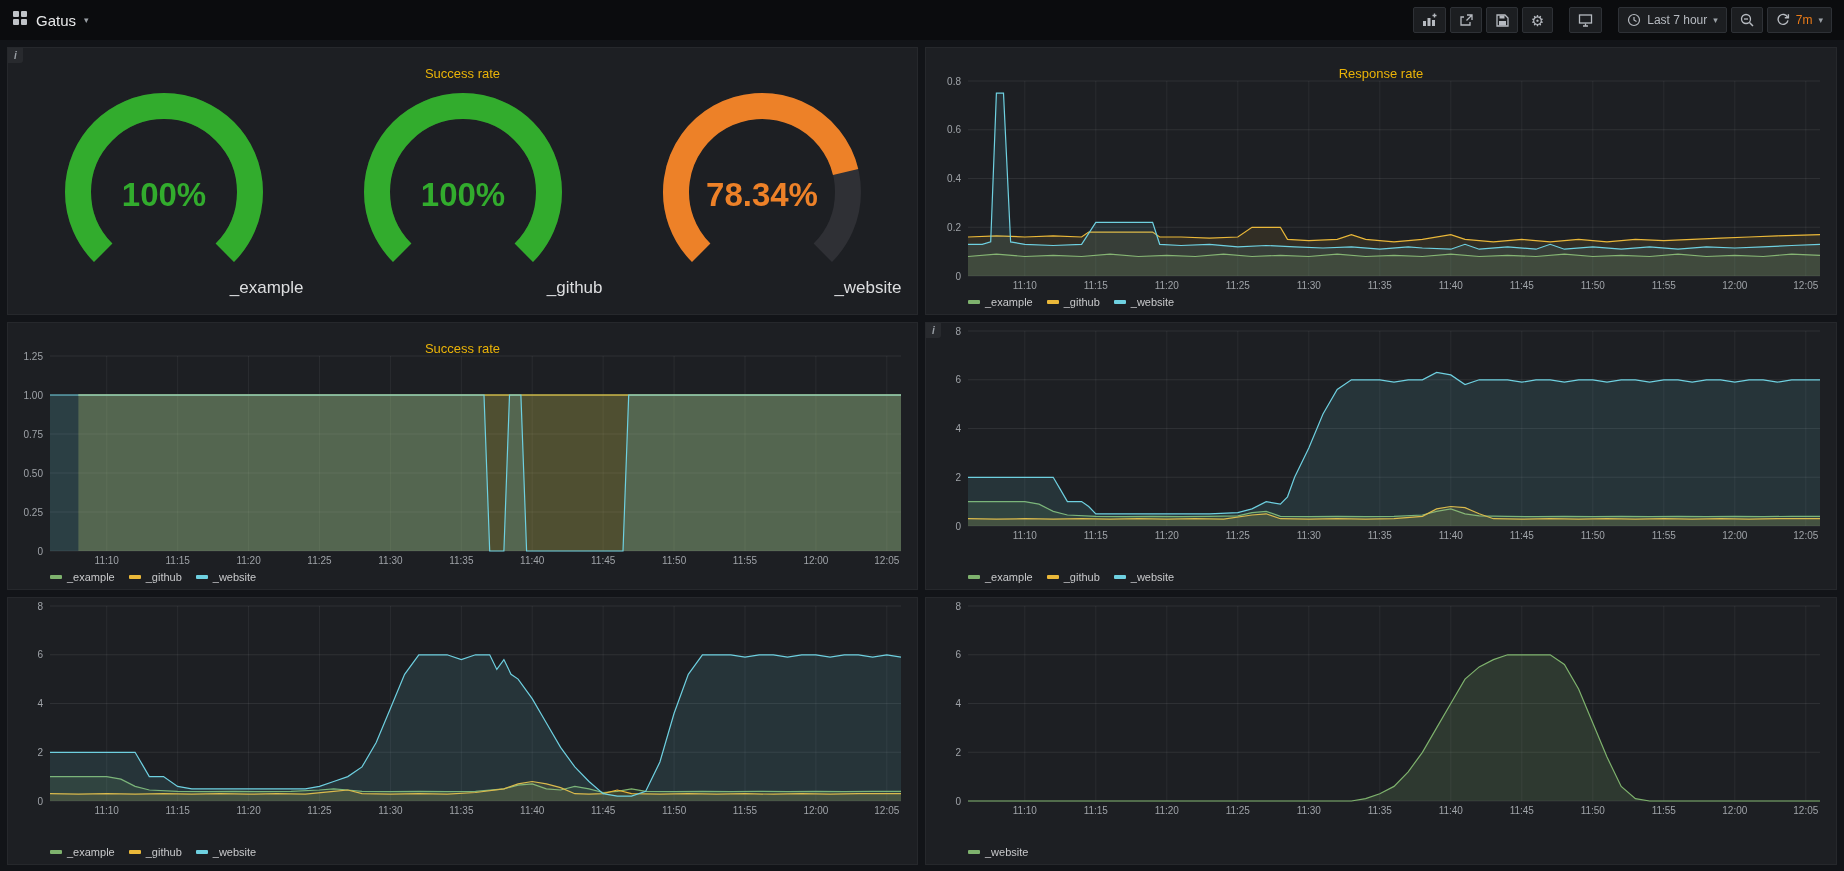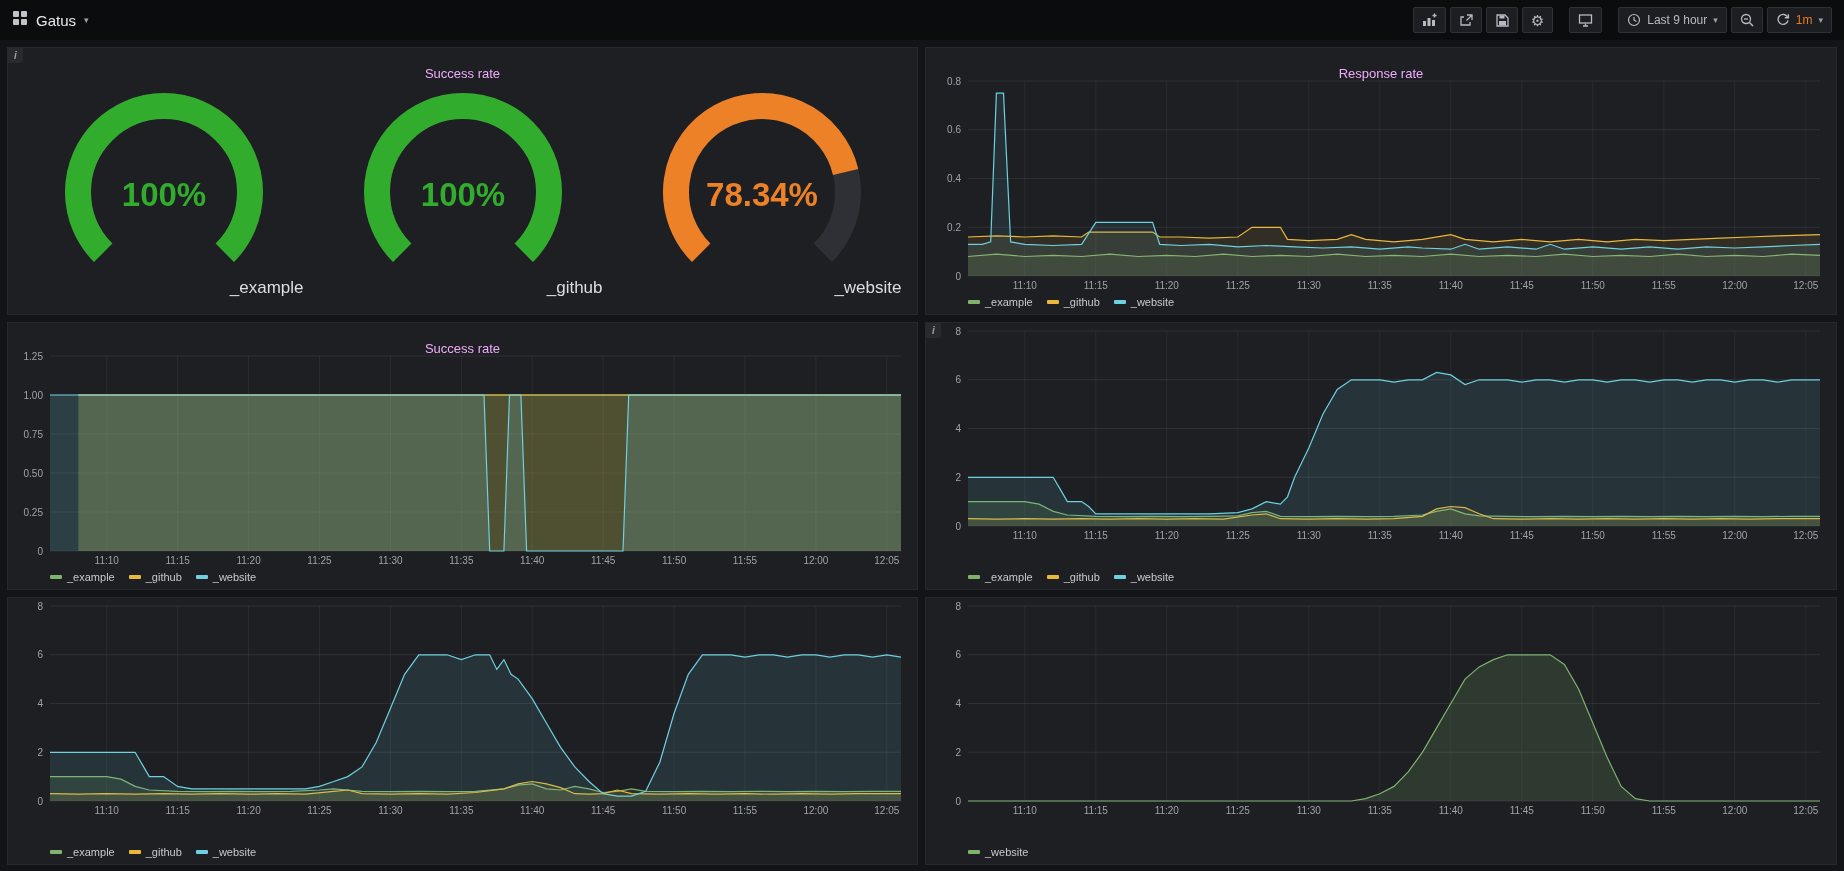--- a/index.html
+++ b/index.html
@@ -41,21 +41,21 @@
   }
   .panel {
     background:#1d1f23; border:1px solid #26282c;
     position:relative; display:flex; flex-direction:column;
   }
   .panel-header {
     height:25px; flex:none;
     display:flex; align-items:center; justify-content:center;
     cursor:pointer;
   }
-  .panel-title { font-size:13px; color:#f0abfc;margin-top:25px; }
+  .panel-title { font-size:13px; color:#eab308;margin-top:25px; }
   .panel-body {
     flex:1; min-height:0;
     display:flex; flex-direction:column;
     padding:0 6px 3px 6px;
   }
   .chart { flex:1; min-height:0; }
   .legend {
     height:18px; flex:none;
     display:flex; align-items:center; gap:14px;
     padding-left:36px; font-size:11px; color:#c8c9cb;
@@ -144,40 +144,40 @@
 
     <span class="nav-gap"></span>
 
     <button class="nav-btn">
       <span>
         <svg width="14" height="14" viewBox="0 0 14 14">
           <circle cx="7" cy="7" r="5.5" fill="none" stroke="currentColor" stroke-width="1.2"></circle>
           <path d="M7 4 V7 L9.5 8.5" fill="none" stroke="currentColor" stroke-width="1.2"></path>
         </svg>
       </span>
-      <span>Last 9 hour</span>
+      <span>Last 7 hour</span>
       <span class="caret">▾</span>
     </button>
     <button class="nav-btn">
       <span>
         <svg width="14" height="14" viewBox="0 0 14 14">
           <circle cx="6" cy="6" r="4.5" fill="none" stroke="currentColor" stroke-width="1.3"></circle>
           <path d="M9.5 9.5 L13 13" stroke="currentColor" stroke-width="1.5"></path>
           <path d="M4 6 H8" stroke="currentColor" stroke-width="1.3"></path>
         </svg>
       </span>
     </button>
     <button class="nav-btn">
       <span>
         <svg width="14" height="14" viewBox="0 0 14 14">
           <path d="M11.6 4.2 A5 5 0 1 0 12 7.4" fill="none" stroke="currentColor" stroke-width="1.4"></path>
           <path d="M12.4 1.2 V4.8 H8.8" fill="none" stroke="currentColor" stroke-width="1.4"></path>
         </svg>
       </span>
-      <span class="refresh-interval">1m</span>
+      <span class="refresh-interval">7m</span>
       <span class="caret">▾</span>
     </button>
   </div>
 </div>
 
 <div class="dash">
 
   <div class="panel">
     <span class="info-badge">i</span>
     <div class="panel-header">

